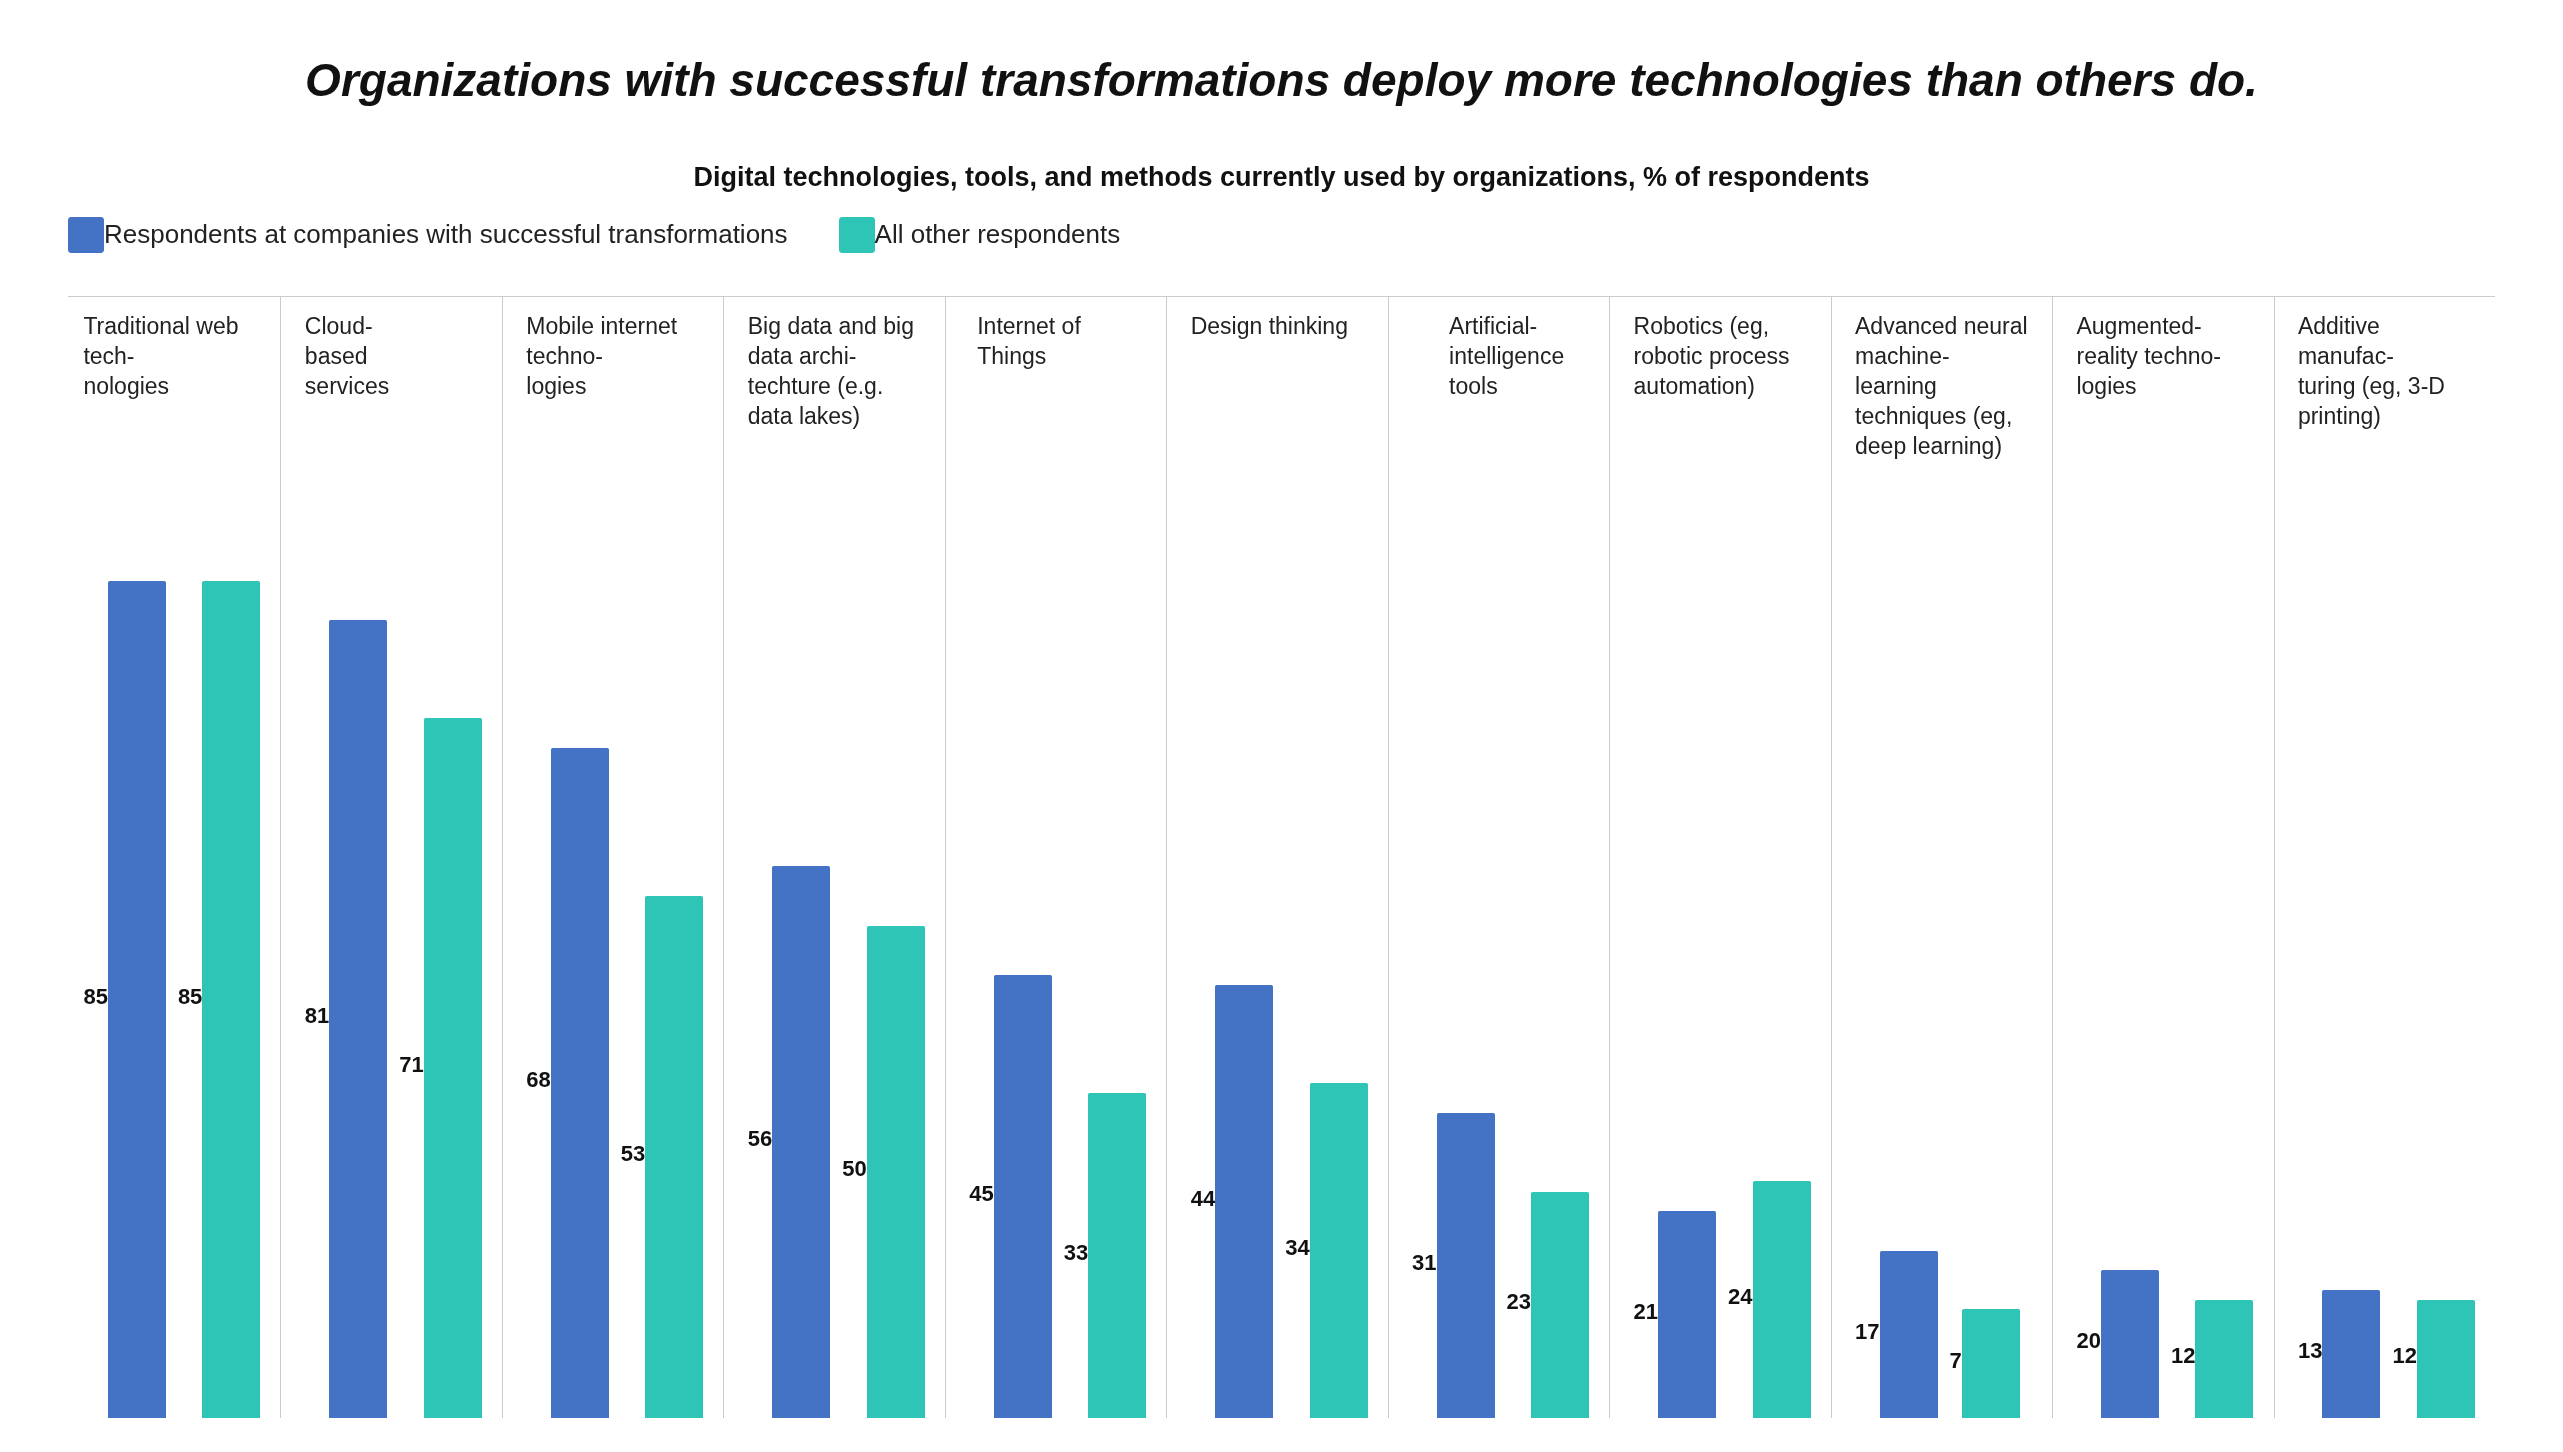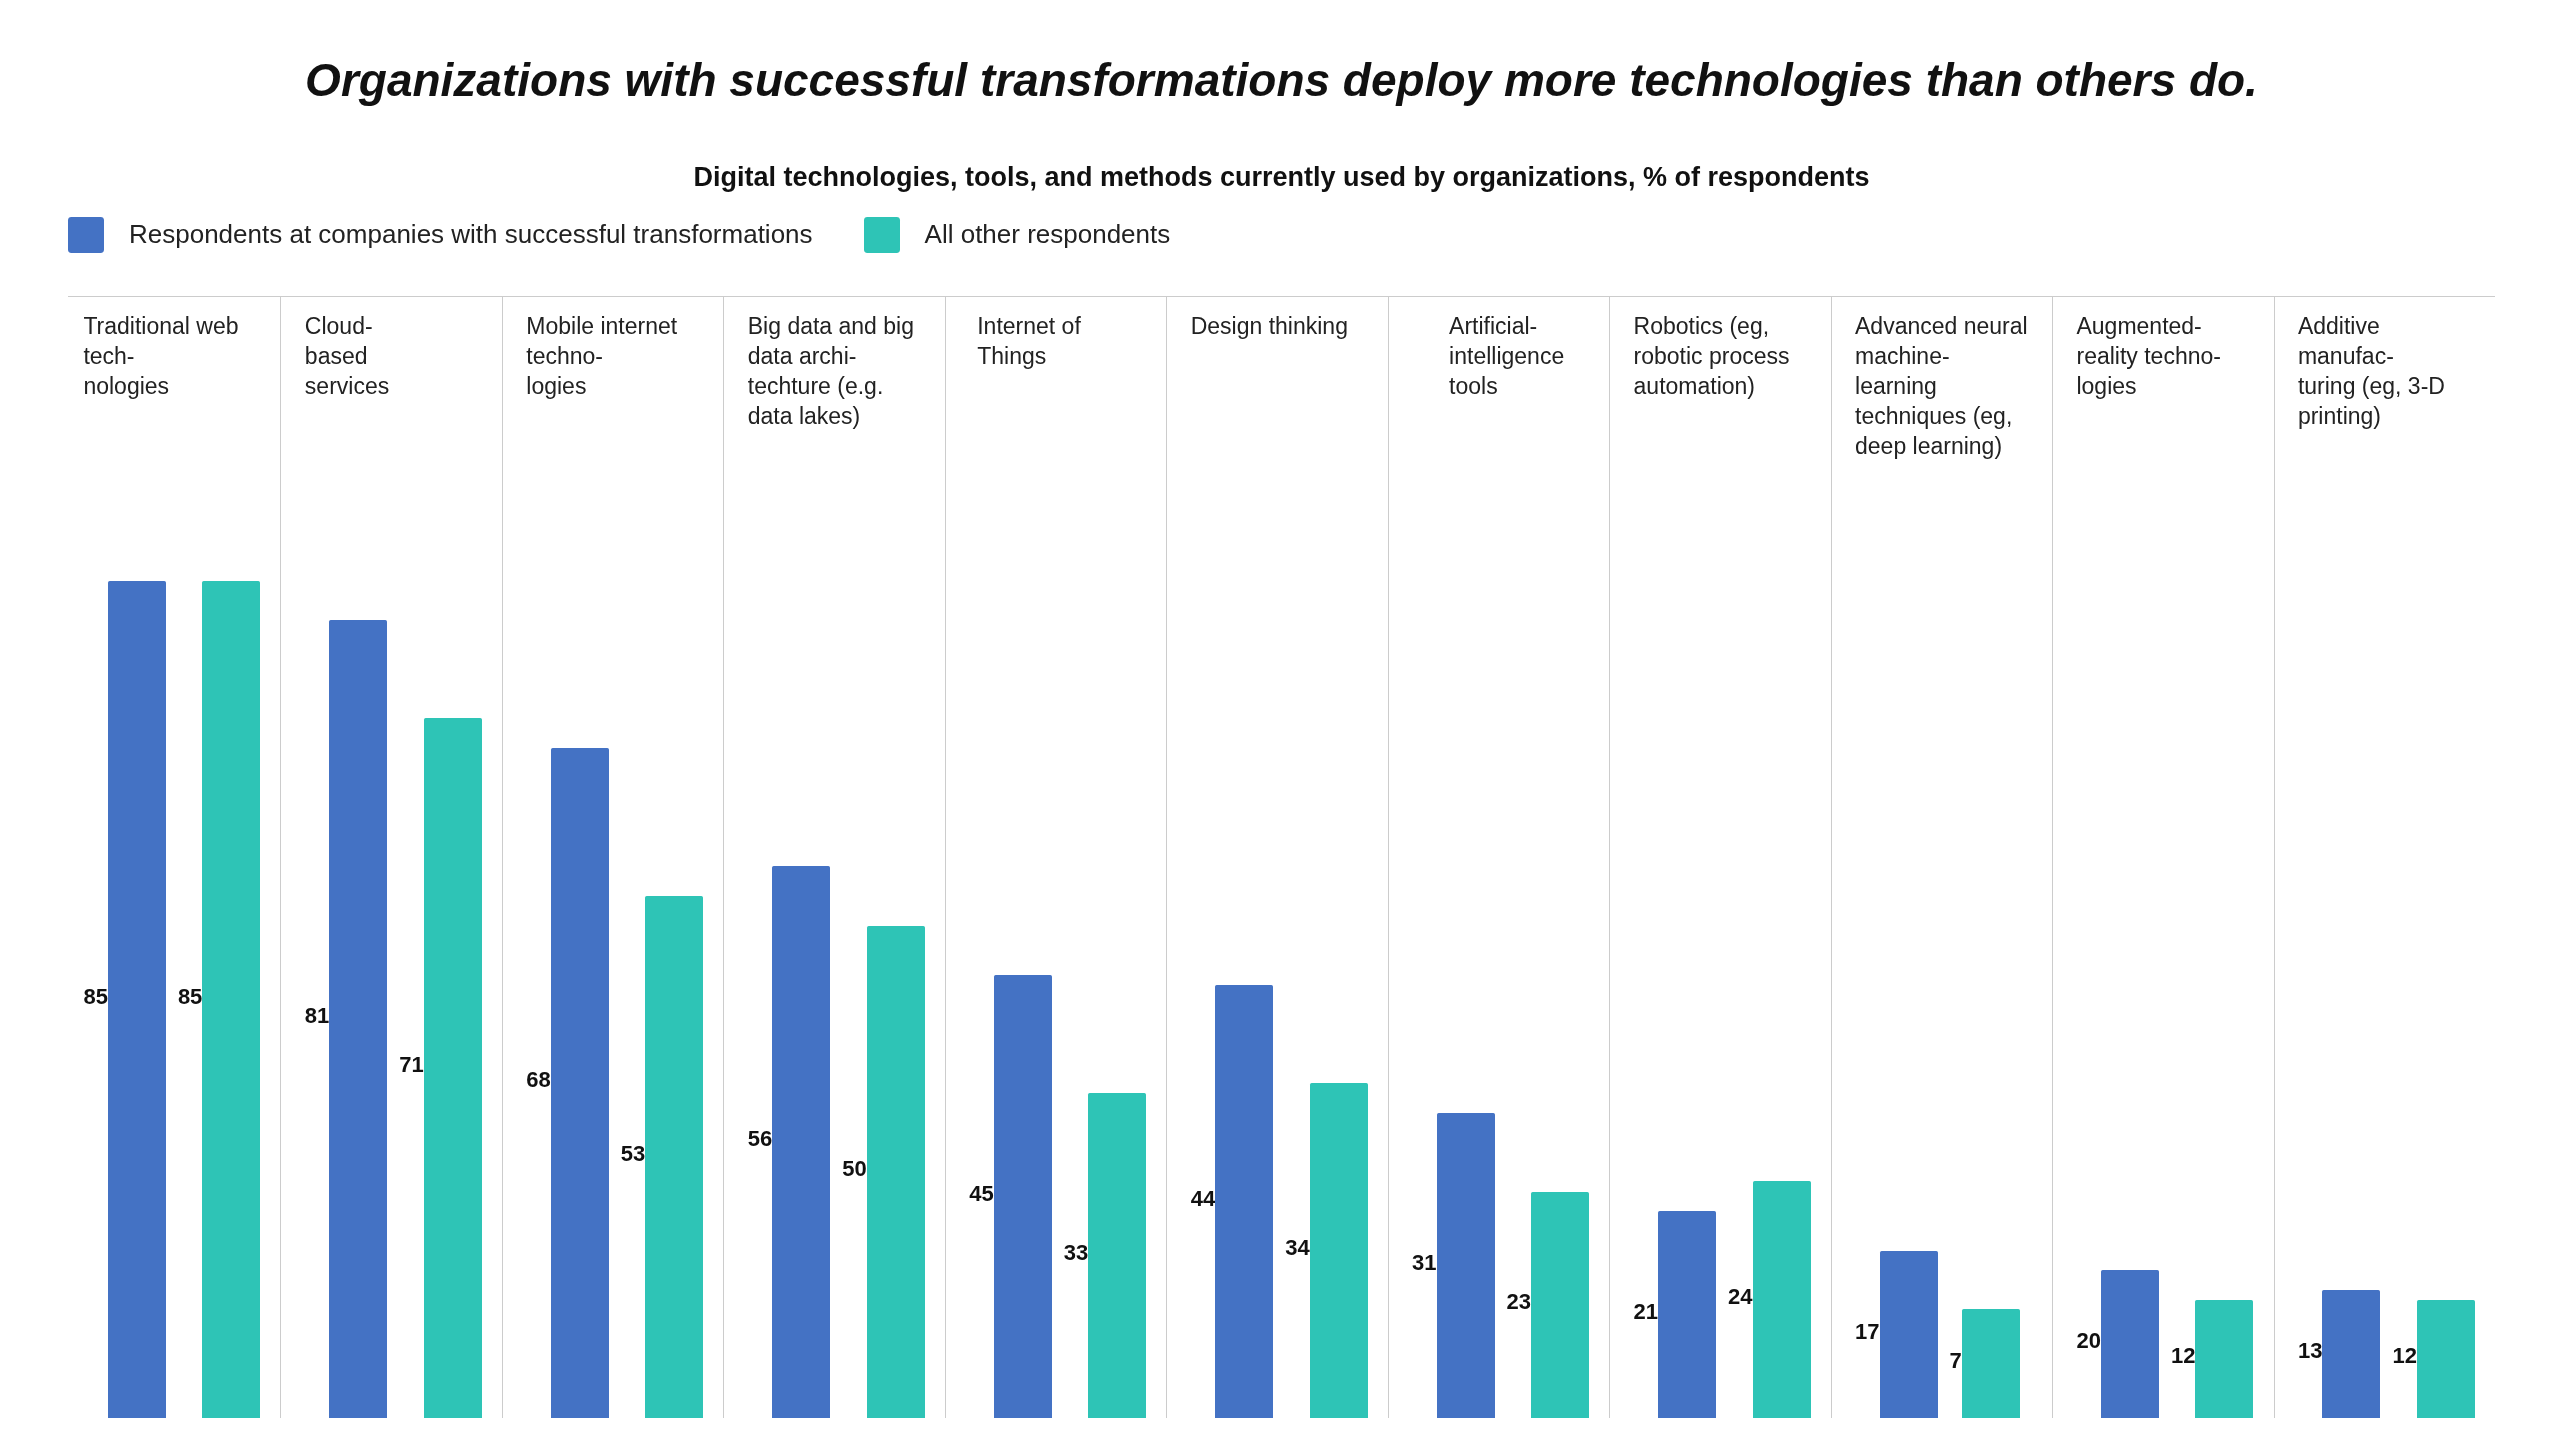--- a/index.html
+++ b/index.html
@@ -35,21 +35,21 @@
     }
     .legend {
       display: flex;
       align-items: center;
       gap: 51px;
       margin-bottom: 43px;
     }
     .legend-item {
       display: flex;
       align-items: center;
-      gap: 25px;
+      gap: 0;
       font-size: 26px;
       color: #222;
     }
     .legend-swatch {
       width: 36px;
       height: 36px;
       border-radius: 3.4px;
     }
     .chart-area {
       flex: 1;

